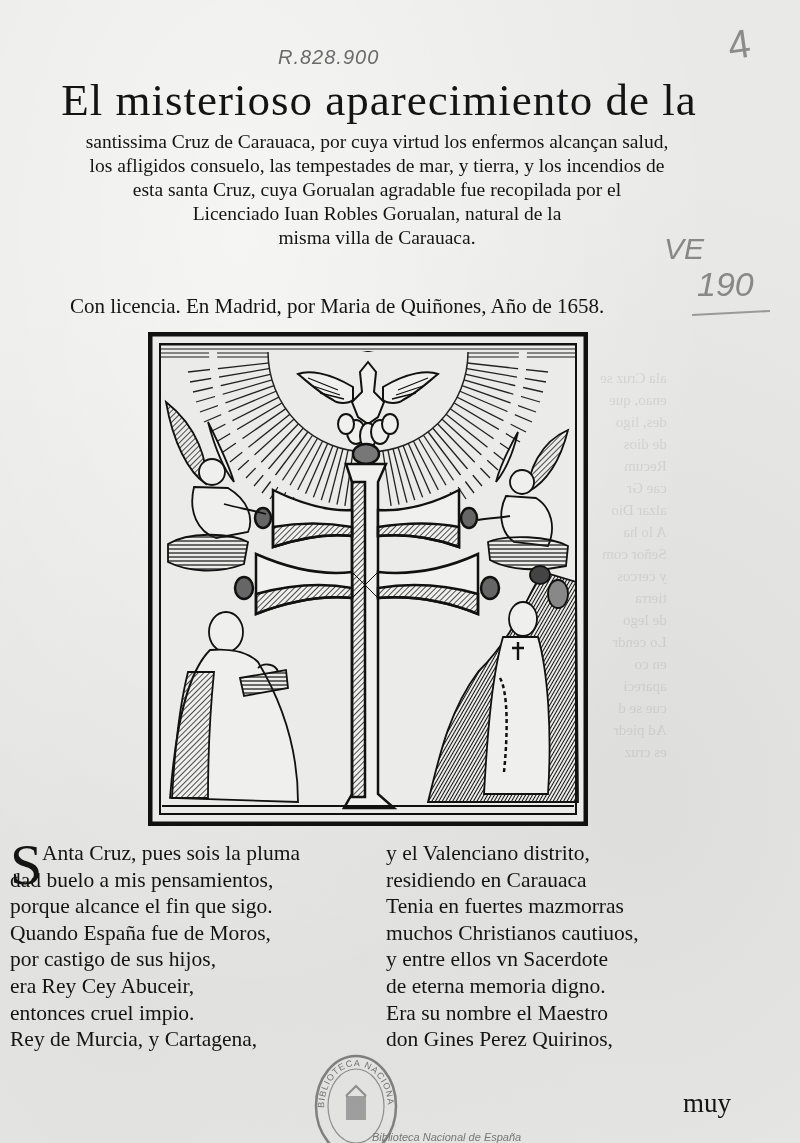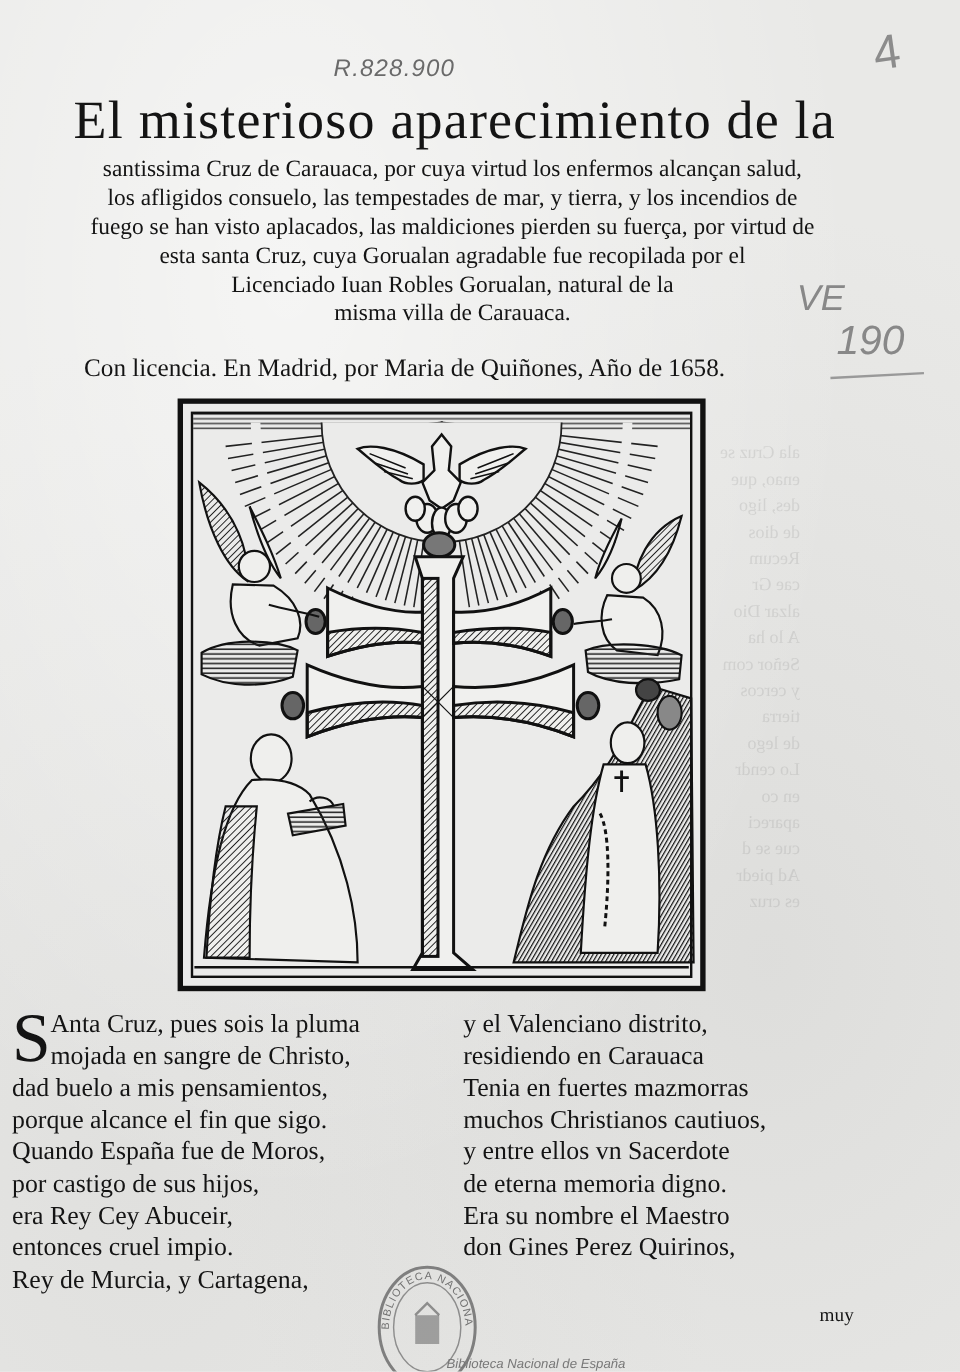--- a/index.html
+++ b/index.html
@@ -70,21 +70,21 @@
   .verse.left { left: 10px; }
   .verse.right { left: 386px; }
   .dropcap {
     position: absolute; left: 10px; top: 836px; font-size: 58px; line-height: 58px;
     font-family: "Liberation Serif", serif;
   }
   .verse.left .first { padding-left: 32px; }
   .verse.left .second { padding-left: 32px; }
   .catchword {
     position: absolute; left: 683px; top: 1088px;
-    font-family: "Liberation Serif", serif; font-size: 16px;
+    font-family: "Liberation Serif", serif; font-size: 27px;
   }
   .stamp {
     position: absolute; left: 312px; top: 1048px; width: 88px; height: 110px;
   }
   .credit {
     position: absolute; left: 372px; top: 1131px;
     font-family: "Liberation Sans", sans-serif; font-style: italic;
     font-size: 11px; color: #777; white-space: nowrap;
   }
 </style>
@@ -118,21 +118,20 @@
 <div class="folio">4</div>
 <div class="pencil-ve">VE</div>
 <div class="pencil-num">190</div>
 <div class="pencil-line"></div>
 
 <h1 class="title" style="margin:0;font-weight:normal;">El misterioso aparecimiento de la</h1>
 
 <div class="subtitle">
   <div>santissima Cruz de Carauaca, por cuya virtud los enfermos alcançan salud,</div>
   <div>los afligidos consuelo, las tempestades de mar, y tierra, y los incendios de</div>
-  <div>fuego se han visto aplacados, las maldiciones pierden su fuerça, por virtud de</div>
   <div>esta santa Cruz, cuya Gorualan agradable fue recopilada por el</div>
   <div>Licenciado Iuan Robles Gorualan, natural de la</div>
   <div>misma villa de Carauaca.</div>
 </div>
 
 <div class="imprint">Con licencia. En Madrid, por Maria de Quiñones, Año de 1658.</div>
 
 <svg class="woodcut" viewBox="0 0 440 494" xmlns="http://www.w3.org/2000/svg">
   <defs>
     <pattern id="hatch" width="4" height="4" patternUnits="userSpaceOnUse" patternTransform="rotate(45)">
@@ -282,21 +281,20 @@
     <ellipse cx="392" cy="243" rx="10" ry="9" fill="#444"></ellipse>
     <ellipse cx="410" cy="262" rx="10" ry="14" fill="#888"></ellipse>
   </g>
 
   <line x1="14" y1="474" x2="426" y2="474" stroke="#111" stroke-width="2"></line>
 </svg>
 
 <div class="dropcap">S</div>
 <div class="verse left">
   <div class="first">Anta Cruz, pues sois la pluma</div>
-  <div class="second">mojada en sangre de Christo,</div>
   <div>dad buelo a mis pensamientos,</div>
   <div>porque alcance el fin que sigo.</div>
   <div>Quando España fue de Moros,</div>
   <div>por castigo de sus hijos,</div>
   <div>era Rey Cey Abuceir,</div>
   <div>entonces cruel impio.</div>
   <div>Rey de Murcia, y Cartagena,</div>
 </div>
 <div class="verse right">
   <div>y el Valenciano distrito,</div>

